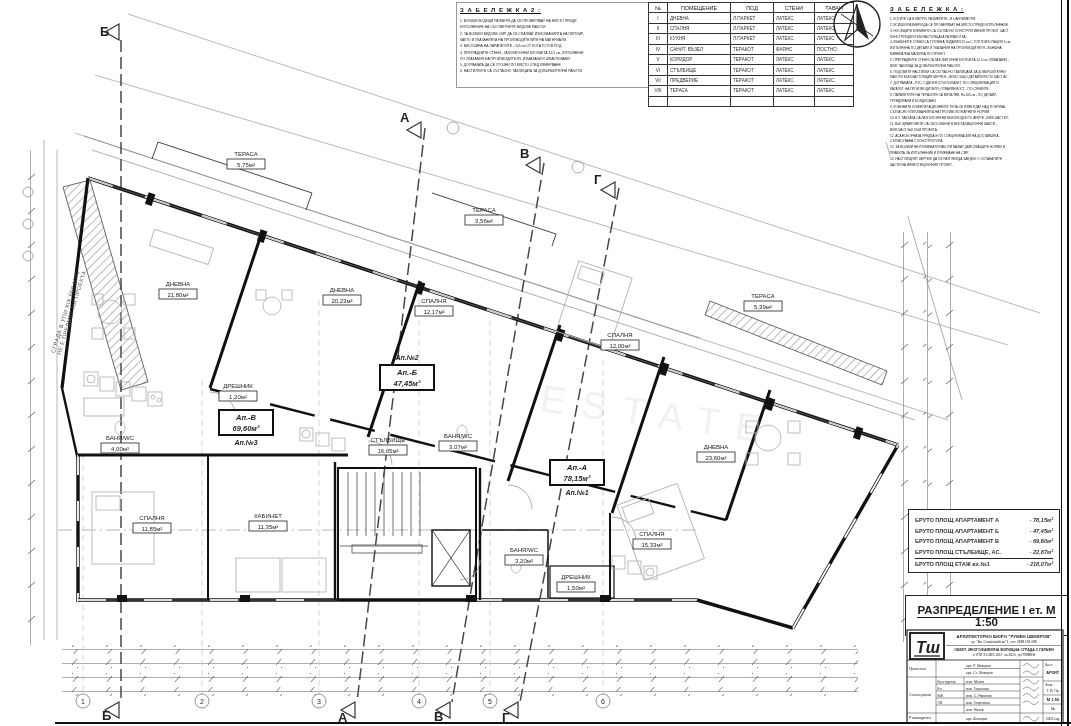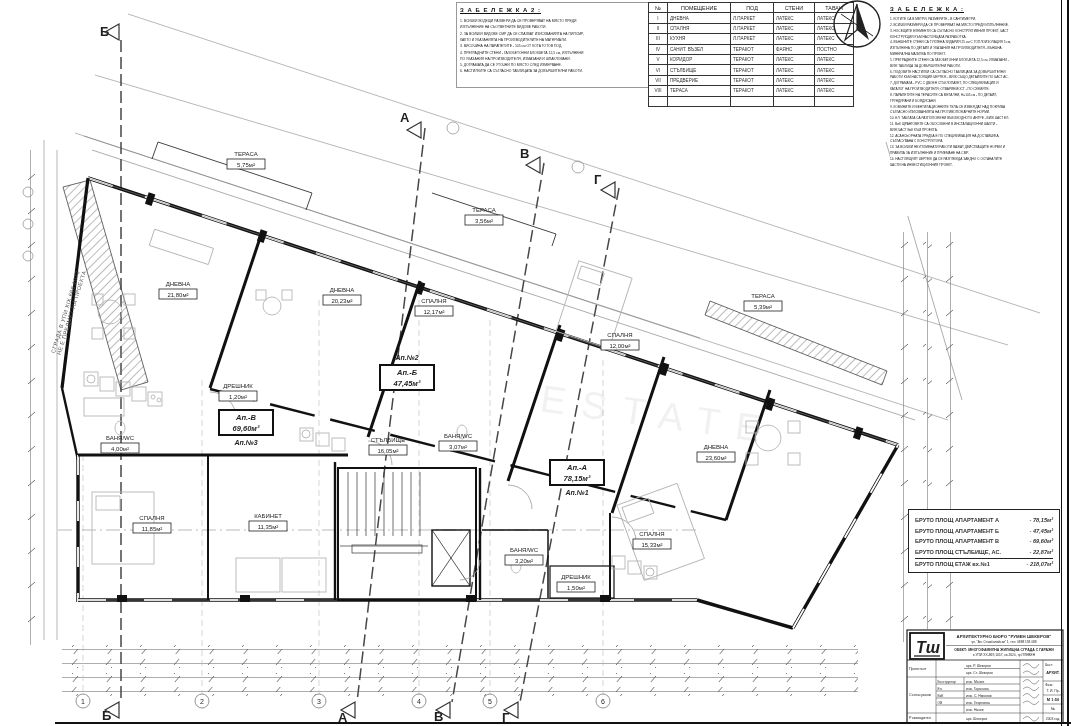--- a/index.html
+++ b/index.html
@@ -555,20 +555,23 @@
   <div class="sumrow uline">
         <span>БРУТО ПЛОЩ СТЪЛБИЩЕ, АС.</span>
         <span class="v">- 22,87м²</span>
       </div>
   <div class="sumrow">
         <span>БРУТО ПЛОЩ ЕТАЖ вх.№1</span>
         <span class="v">- 218,07м²</span>
       </div>
 </div>
 
+<div class="panel maintitle" style="left:905px;top:595px;width:157px;">
+  <span>РАЗПРЕДЕЛЕНИЕ I ет. М 1:50</span>
+</div>
 
 <svg class="panel" style="left:906px;top:629px;" width="158" height="95" viewBox="0 0 158 95">
   <rect x="1" y="1" width="156" height="93" fill="#fff" stroke="#222" stroke-width="1.2"></rect>
 
   <g>
     <rect x="4" y="4" width="34" height="26" fill="none" stroke="#111" stroke-width="1.8"></rect>
     <text x="10" y="24" font-size="16" font-weight="bold" font-style="italic">Тш</text>
     <line x1="8" y1="27" x2="34" y2="27" stroke="#111" stroke-width="1.2"></line>
   </g>
 

